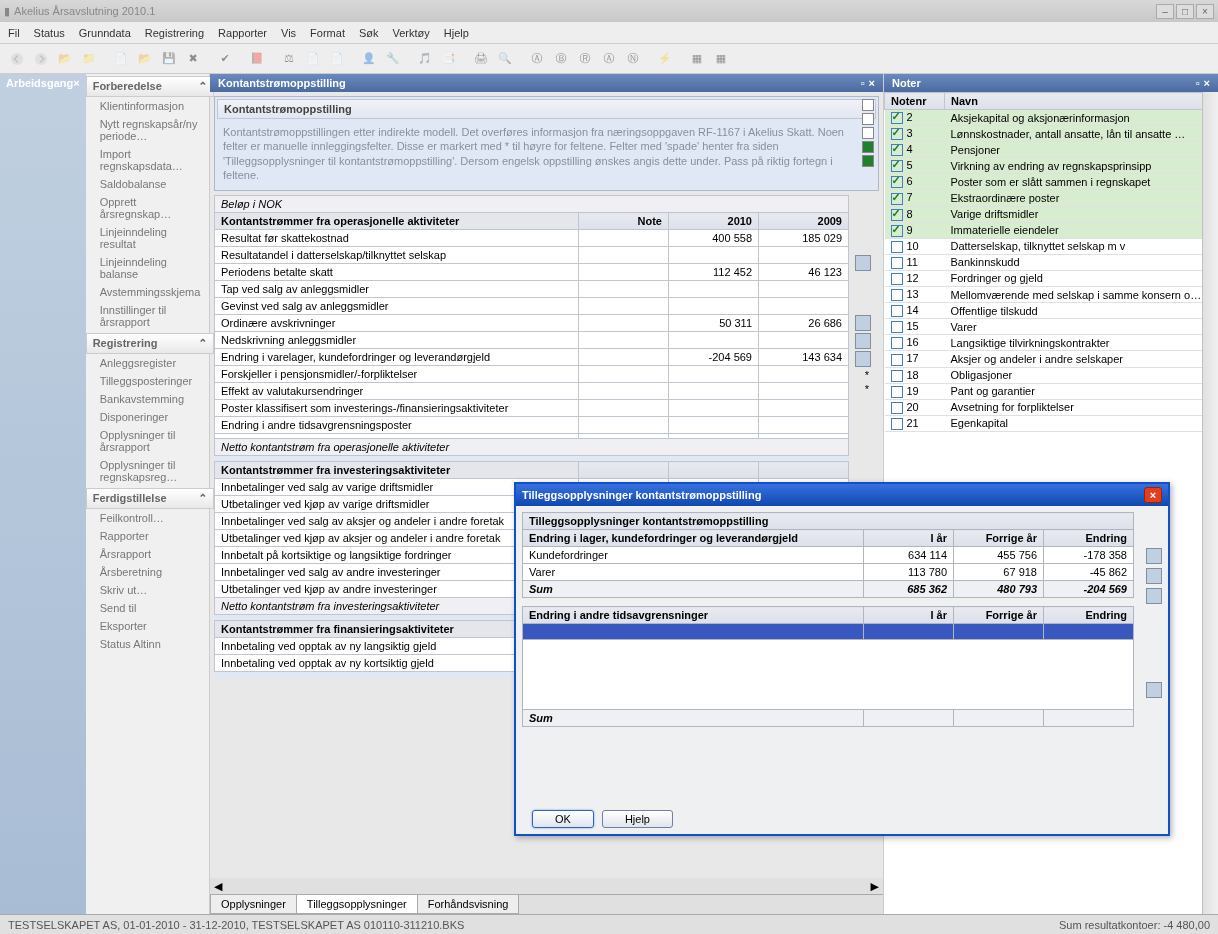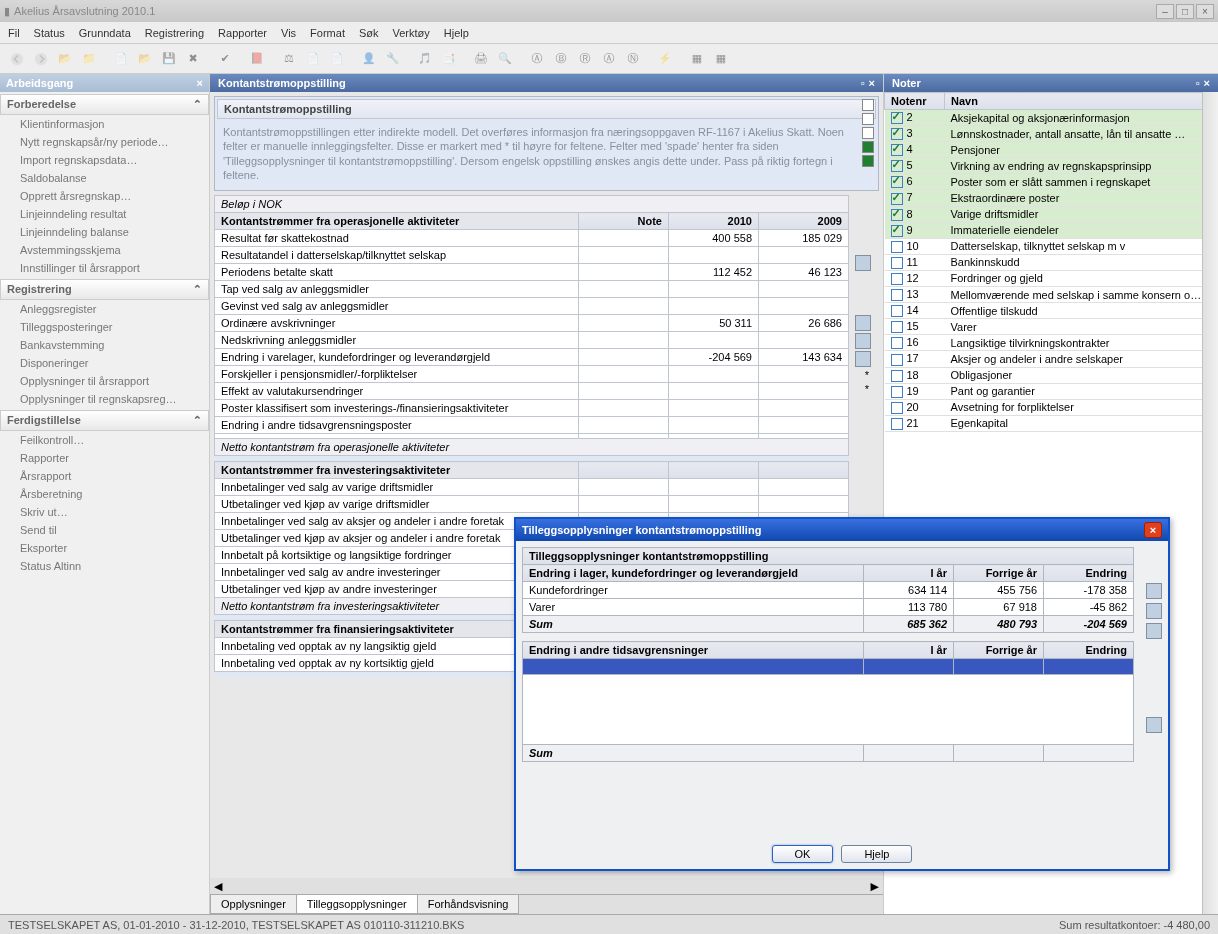--- a/index.html
+++ b/index.html
@@ -15,24 +15,24 @@
 .menu-bar { background:#eee; height:22px; display:flex; align-items:center; padding:4px 8px; gap:14px; color:#333; border-bottom:1px solid #ccc; }
 .menu-item { cursor:default; }
 
 
 .toolbar { background:#eee; height:30px; display:flex; align-items:center; padding:0 6px; gap:2px; border-bottom:1px solid #ccc; }
 .tb-btn { width:22px; height:22px; border:1px solid transparent; display:flex; align-items:center; justify-content:center; opacity:0.4; }
 .tb-sep { width:6px; }
 
 
 .main { display:flex; height: calc(100% - 22px - 22px - 30px - 20px); }
-.sidebar { width:210px; background:#f0f0f0; border-right:1px solid #ccc; display:flex; flex-direction:column; }
+.sidebar { width:210px; background:#f0f0f0; border-right:1px solid #ccc; display:flex; flex-direction:row; }
 .sidebar-title { background:linear-gradient(#c0d0e0,#a8bcd4); color:#fff; font-weight:bold; padding:3px 6px; display:flex; justify-content:space-between; }
 .side-sec-head { background:linear-gradient(#fff,#e8e8e8); border:1px solid #ccc; padding:3px 6px; font-weight:bold; color:#666; display:flex; justify-content:space-between; margin-top:2px; }
-.side-item { padding:3px 14px; color:#777; cursor:default;margin-left:6px; }
+.side-item { padding:3px 14px; color:#777; cursor:default; }
 
 
 .center { flex:1; display:flex; flex-direction:column; min-width:0; }
 .panel-title { background:linear-gradient(#6a8ac0,#4a6aa0); color:#fff; font-weight:bold; padding:3px 8px; display:flex; justify-content:space-between; }
 .desc-box { background:#e0e8f6; border:1px solid #b0b8c8; margin:4px; padding:2px; }
 .desc-inner-title { background:linear-gradient(#f0f2f8,#e2e6f0); border:1px solid #c0c6d4; padding:3px 6px; font-weight:bold; color:#444; }
 .desc-text { padding:6px; color:#8890a0; line-height:1.3; }
 
 .table-area { flex:1; overflow:auto; margin:0 4px; position:relative; }
 .ctable { width: calc(100% - 30px); border-collapse:collapse; }
@@ -54,30 +54,30 @@
 .noter-table { width:100%; border-collapse:collapse; }
 .noter-table th { background:linear-gradient(#e8eaf0,#dce0ea); border:1px solid #c0c6d0; padding:2px 6px; text-align:left; position:sticky; top:0;}
 .noter-row td { padding:1px 6px; border-bottom:1px solid #e0e0e0; }
 .noter-row.chk { background:#d8ecd0; }
 .nchk { width:12px; height:12px; border:1px solid #4080c0; display:inline-block; vertical-align:middle; margin-right:4px; position:relative; }
 .nchk.on::after { content:"✓"; position:absolute; top:-3px; left:0; color:#208030; font-size:11px; font-weight:bold; }
 .noter-scroll { flex:1; overflow-y:auto; background:#fff; position:relative;}
 .vscroll-fake { position:absolute; right:0; top:0; bottom:0; width:16px; background:linear-gradient(90deg,#e0e0e0,#f0f0f0); border-left:1px solid #c0c0c0;}
 
 
-.dialog { position:absolute; left:514px; top:482px; width:656px; height:354px; background:#eef0f2; border:2px solid #1050c8; box-shadow:2px 2px 6px rgba(0,0,0,0.3); display:flex; flex-direction:column;margin-top:35px; }
+.dialog { position:absolute; left:514px; top:482px; width:656px; height:354px; background:#eef0f2; border:2px solid #1050c8; box-shadow:2px 2px 6px rgba(0,0,0,0.3); display:flex; flex-direction:column; }
 .dlg-title { background:linear-gradient(#3870e0,#1048b0); color:#fff; font-weight:bold; padding:3px 6px; display:flex; justify-content:space-between; align-items:center; }
 .dlg-close { width:18px; height:16px; background:#e04020; color:#fff; border:1px solid #a02000; border-radius:3px; display:flex; align-items:center; justify-content:center; font-size:11px; }
 .dlg-body { flex:1; padding:6px; overflow:auto; }
 .dtable { width:calc(100% - 28px); border-collapse:collapse; margin-bottom:8px; }
 .dtable th, .dtable td { border:1px solid #b0b6c0; padding:2px 6px; background:#fff; }
 .dtable th { background:linear-gradient(#e8eaf0,#dce0ea); font-weight:bold; text-align:left; }
 .dtable .num { text-align:right; width:90px; }
 .dtable .sumrow td { font-style:italic; font-weight:bold; background:#eef0f4; }
-.dlg-btns { display:flex; justify-content:center; gap:8px; padding:6px 10px; }
+.dlg-btns { display:flex; justify-content:flex-start; gap:8px; padding:6px 16px; }
 .dlg-btn { padding:2px 22px; border:1px solid #7080a0; background:linear-gradient(#fff,#e0e4ec); border-radius:3px; }
 .dlg-btn.default { border:1px solid #3060c0; box-shadow:0 0 2px #6090e0; }
 .blue-row td { background:#3858c0 !important; height:16px; }
 
 
 .status-bar { position:absolute; bottom:0; left:0; right:0; height:20px; background:#e0e0e0; border-top:1px solid #aaa; display:flex; justify-content:space-between; align-items:center; padding:0 8px; color:#555; }
 svg { width:14px; height:14px; }
 </style>
 </head>
 <body>

